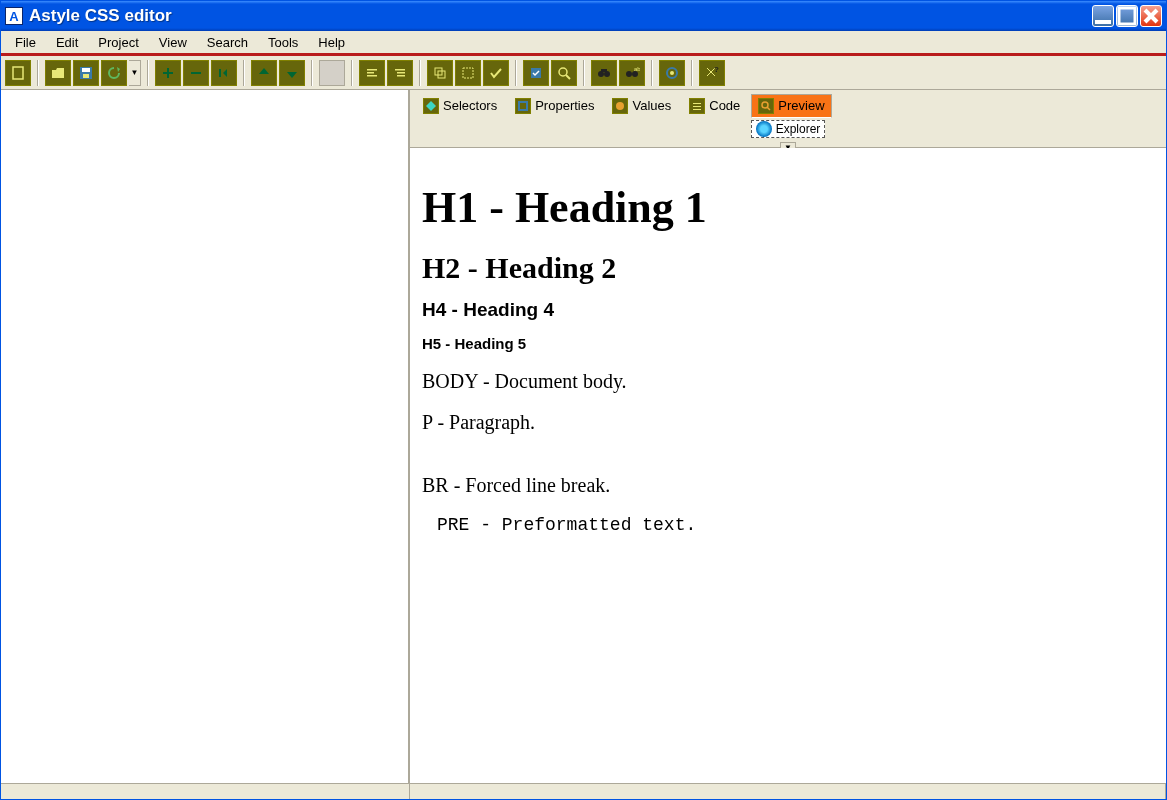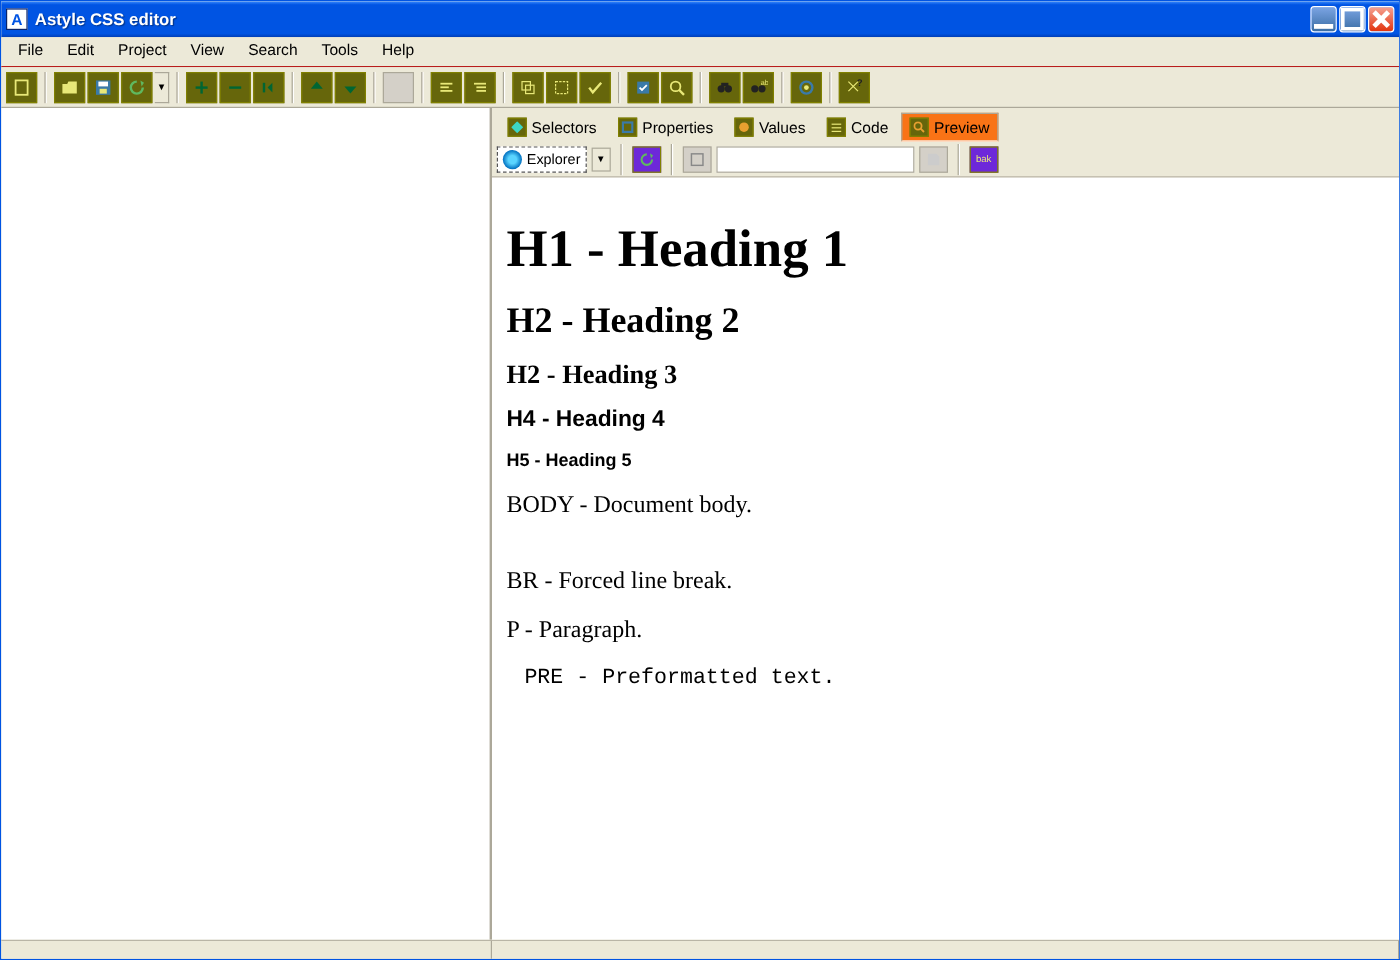--- a/index.html
+++ b/index.html
@@ -24,40 +24,41 @@
   width: 18px; height: 18px;
   background: #fff;
   display: flex; align-items: center; justify-content: center;
   color: #0054e3; font-weight: bold; font-size: 13px;
   margin-right: 6px;
   border: 1px solid #0a246a;
 }
 .titlebar .title {
   flex: 1;
   font-weight: bold;
-  font-size: 14px;
+  font-size: 17px;
   text-shadow: 1px 1px 1px rgba(0,0,0,0.4);
 }
 .win-buttons { display: flex; gap: 2px; }
 .win-btn {
   width: 22px; height: 22px;
   border: 1px solid #fff;
   border-radius: 3px;
   display: flex; align-items: center; justify-content: center;
   color: #fff; font-weight: bold; font-size: 13px;
   cursor: pointer;
 }
 .win-min, .win-max { background: linear-gradient(to bottom,#7ba4e3,#3b6ea5); }
 .win-close { background: linear-gradient(to bottom,#f5a191,#e2340f); }
 .menubar {
   height: 25px;
   background: #ece9d8;
   display: flex;
+  align-items: center;
   padding: 0 4px;
-  border-bottom: 1px solid #b91c1c;
+  border-bottom: 3px solid #b91c1c;
 }
 .menubar .menu-item {
   padding: 3px 10px;
   cursor: pointer;
   font-size: 13px;
 }
 .toolbar {
   height: 34px;
   background: #ece9d8;
   border-bottom: 1px solid #aca899;
@@ -110,41 +111,42 @@
 .tabs-bar {
   height: 28px;
   display: flex;
   align-items: center;
   padding: 4px 6px 0;
   gap: 4px;
   background: #ece9d8;
 }
 .tab {
   display: flex;
-  align-items: center;
+  align-items: flex-start;
   gap: 4px;
   padding: 3px 6px;
   cursor: pointer;
   font-size: 13px;
   border: 1px solid transparent;
 }
 .tab.active { background: #f97316; border: 1px solid #aca899; border-bottom: 1px solid #fff; }
 .tab .tab-icon {
   width: 16px; height: 16px;
   background: #66660b;
   border: 1px solid #808000;
   display: flex; align-items: center; justify-content: center;
 }
 .browse-bar {
   height: 30px;
   display: flex;
   align-items: center;
   padding: 2px 4px;
   gap: 4px;
   border-bottom: 1px solid #aca899;
+  flex-direction: column;
 }
 .browser-select {
   height: 22px;
   display: flex;
   align-items: center;
   border: 1px dashed #555;
   background: #fff;
   padding: 0 4px;
   font-size: 12px;
   gap: 4px;
@@ -453,26 +455,25 @@
             <path d="M1 1h6l2 2v6H1z" fill="#ccc"></path>
           </svg>
         </div>
       <div class="tb-sep"></div>
       <div class="small-btn" style="font-size:8px;">bak</div>
     </div>
 
     <div class="preview-area">
       <h1>H1 - Heading 1</h1>
       <h2>H2 - Heading 2</h2>
-      <h3>H2 - Heading 3</h3>
       <h4>H4 - Heading 4</h4>
       <h5>H5 - Heading 5</h5>
       <p>BODY - Document body.</p>
+      <p>P - Paragraph.</p>
       <p style="margin-top:40px;">BR - Forced line break.</p>
-      <p>P - Paragraph.</p>
       <div class="pre-line">PRE - Preformatted text.</div>
     </div>
   </div>
 </div>
 
 <div class="statusbar">
   <div class="cell" style="width:409px"></div>
   <div class="cell" style="flex:1"></div>
 </div>
 

